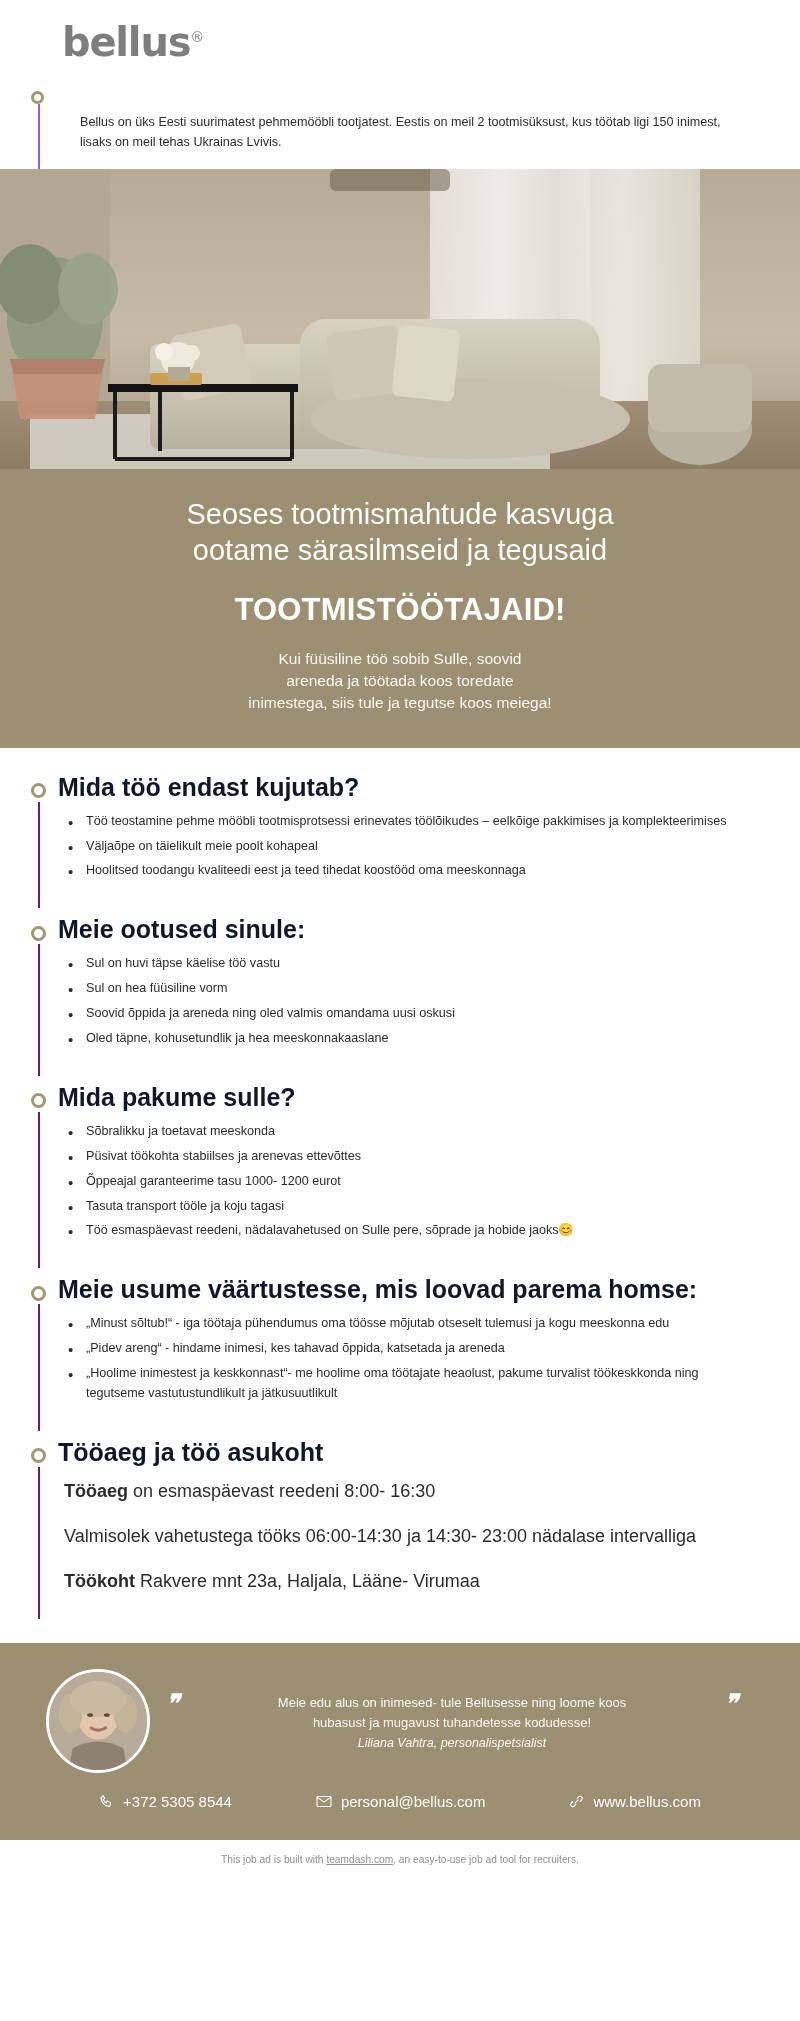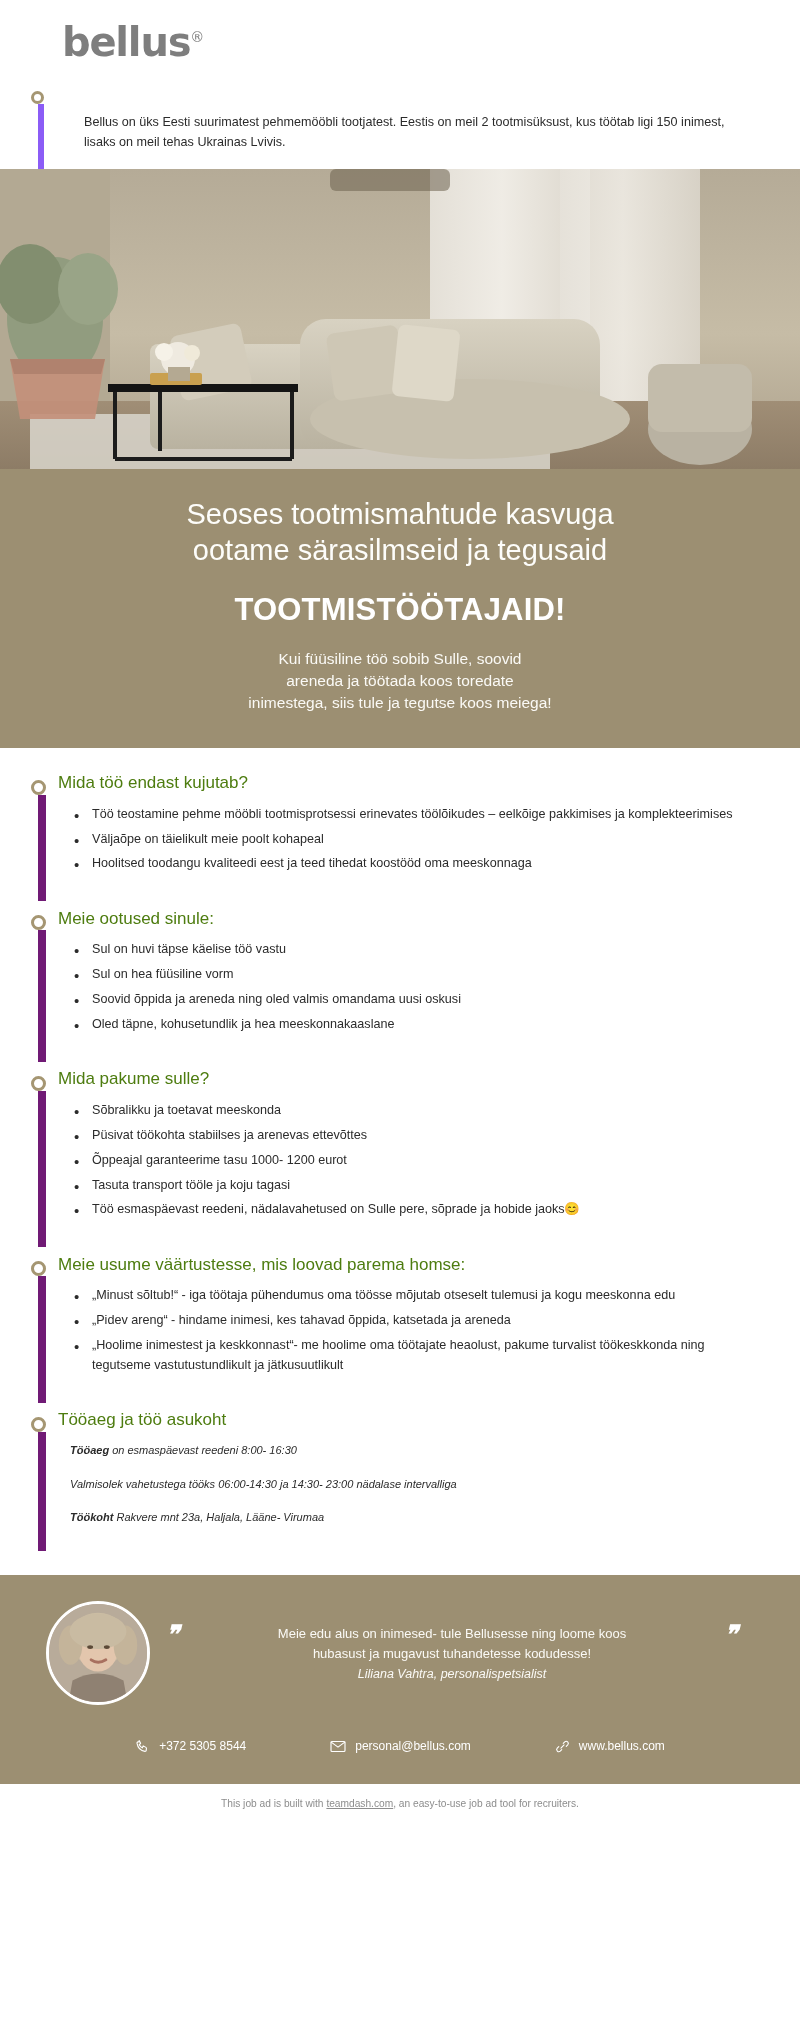--- a/index.html
+++ b/index.html
@@ -48,21 +48,21 @@
     width: 13px;
     height: 13px;
     border-radius: 50%;
     border: 3px solid #a59672;
     flex: 0 0 auto;
     margin-top: 3px;
   }
   .marker.big { width: 15px; height: 15px; border-width: 3.5px; margin-top: 8px; }
 
   .rule-block {
-    border-left: 6px solid #8b5cf6;
+    border-left: 2px solid #8b5cf6;
     margin-left: 38px;
     padding-left: 20px;
   }
 
   
   .intro-wrap { padding-top: 10px; }
   .intro-text {
     font-size: 12.6px;
     line-height: 1.62;
     color: #2b2b2b;
@@ -110,27 +110,27 @@
   
   .content { padding: 24px 0 6px 0; }
   .section { margin-bottom: 6px; }
   .section-head {
     display: flex;
     align-items: center;
     padding-left: 31px;
     gap: 12px;
   }
   .section-title {
-    font-size: 17px;
-    font-weight: normal;
-    color: #4d7c0f;
+    font-size: 25px;
+    font-weight: bold;
+    color: #0f172a;
     line-height: 1.2;
   }
   .section-body {
-    border-left: 8px solid #701a75;
+    border-left: 2px solid #701a75;
     margin-left: 38px;
     padding: 10px 40px 22px 24px;
   }
   .section-body ul { list-style: none; }
   .section-body li {
     position: relative;
     padding-left: 22px;
     font-size: 12.6px;
     line-height: 1.58;
     margin-bottom: 5px;
@@ -139,25 +139,24 @@
   .section-body li::before {
     content: "•";
     position: absolute;
     left: 4px;
     top: -1px;
     font-size: 15px;
     color: #2b2b2b;
   }
   .section-body li b { font-weight: normal; }
   .plain-line {
-    font-size: 11px;
+    font-size: 18px;
     line-height: 1.6;
     margin-bottom: 16px;
     color: #2b2b2b;
-    font-style: italic;
   }
   .plain-line:last-child { margin-bottom: 2px; }
 
   
   .foot {
     background: #9c8f72;
     padding: 26px 0 30px 0;
     margin-top: 12px;
   }
   .foot-top {
@@ -203,23 +202,23 @@
     font-style: italic;
     margin-top: 3px;
     color: #fbfaf6;
     text-align: center;
   }
 
   .contacts {
     display: flex;
     justify-content: center;
     gap: 84px;
-    margin-top: 34px;
+    margin-top: 20px;
     color: #ffffff;
-    font-size: 12px;
+    font-size: 15px;
   }
   .contact-item { display: flex; align-items: center; gap: 9px; }
   .contact-item svg { display: block; }
 
   
   .builtwith {
     text-align: center;
     font-size: 10.2px;
     color: #8d8d8d;
     padding: 14px 0 12px 0;

